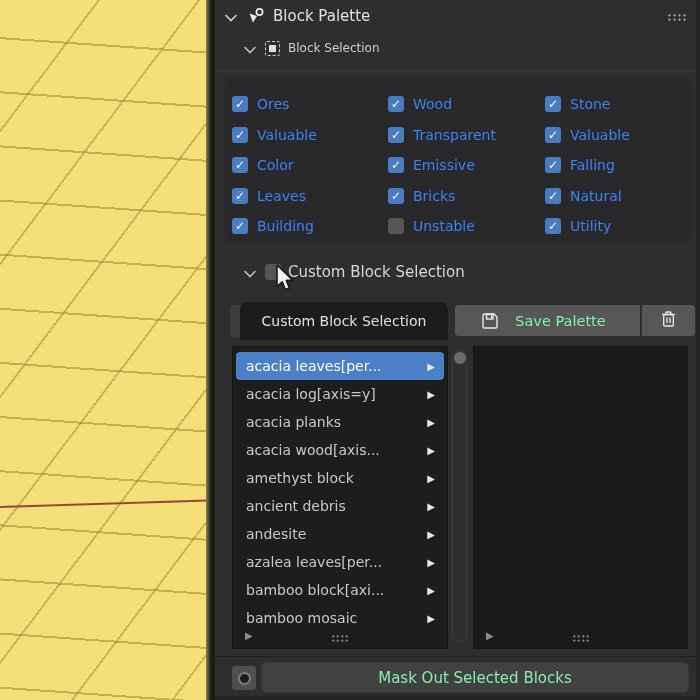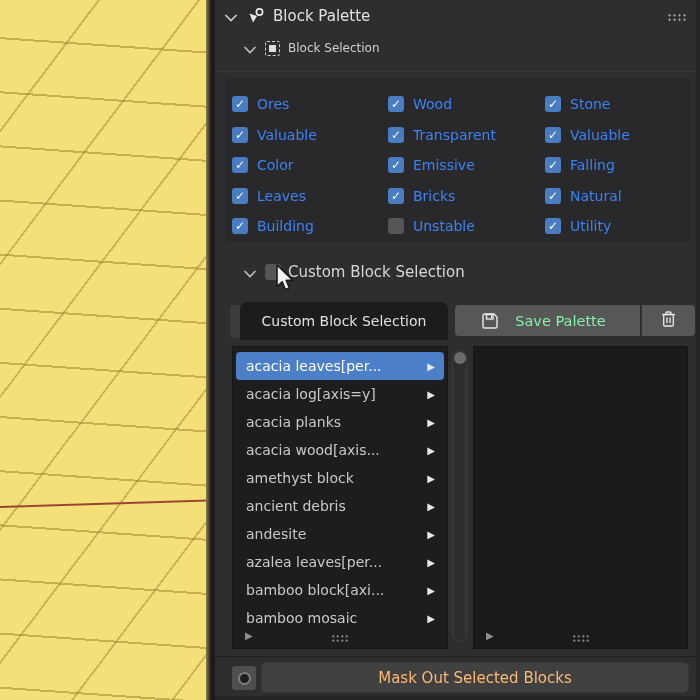--- a/index.html
+++ b/index.html
@@ -100,21 +100,21 @@
 
   
   .footer-divider { position:absolute; top:656px; left:0; right:0; height:1px; background:#1f1f1f; }
   .mask-icon-btn { position:absolute; left:17px; top:666px; width:24px; height:24px;
     background:#4f4f4f; border-radius:3px; display:flex; align-items:center; justify-content:center; }
   .mask-icon-btn .circle { width:13px; height:13px; border-radius:50%;
     background:#1d1d1d; border:2px solid #7d7d7d; }
   .mask-btn { position:absolute; left:46px; top:662px; width:428px; height:31px;
     background:#414141; border:1px solid #373737; border-radius:5px;
     display:flex; align-items:center; justify-content:center; }
-  .mask-btn .lbl { color:#fdba74; font-size:15px; }
+  .mask-btn .lbl { color:#86efac; font-size:15px; }
 </style>
 </head>
 <body>
 
 <div id="stage">
 
   <div class="viewport">
     <div class="axis-line"></div>
     <div class="splitter"></div>
   </div>

